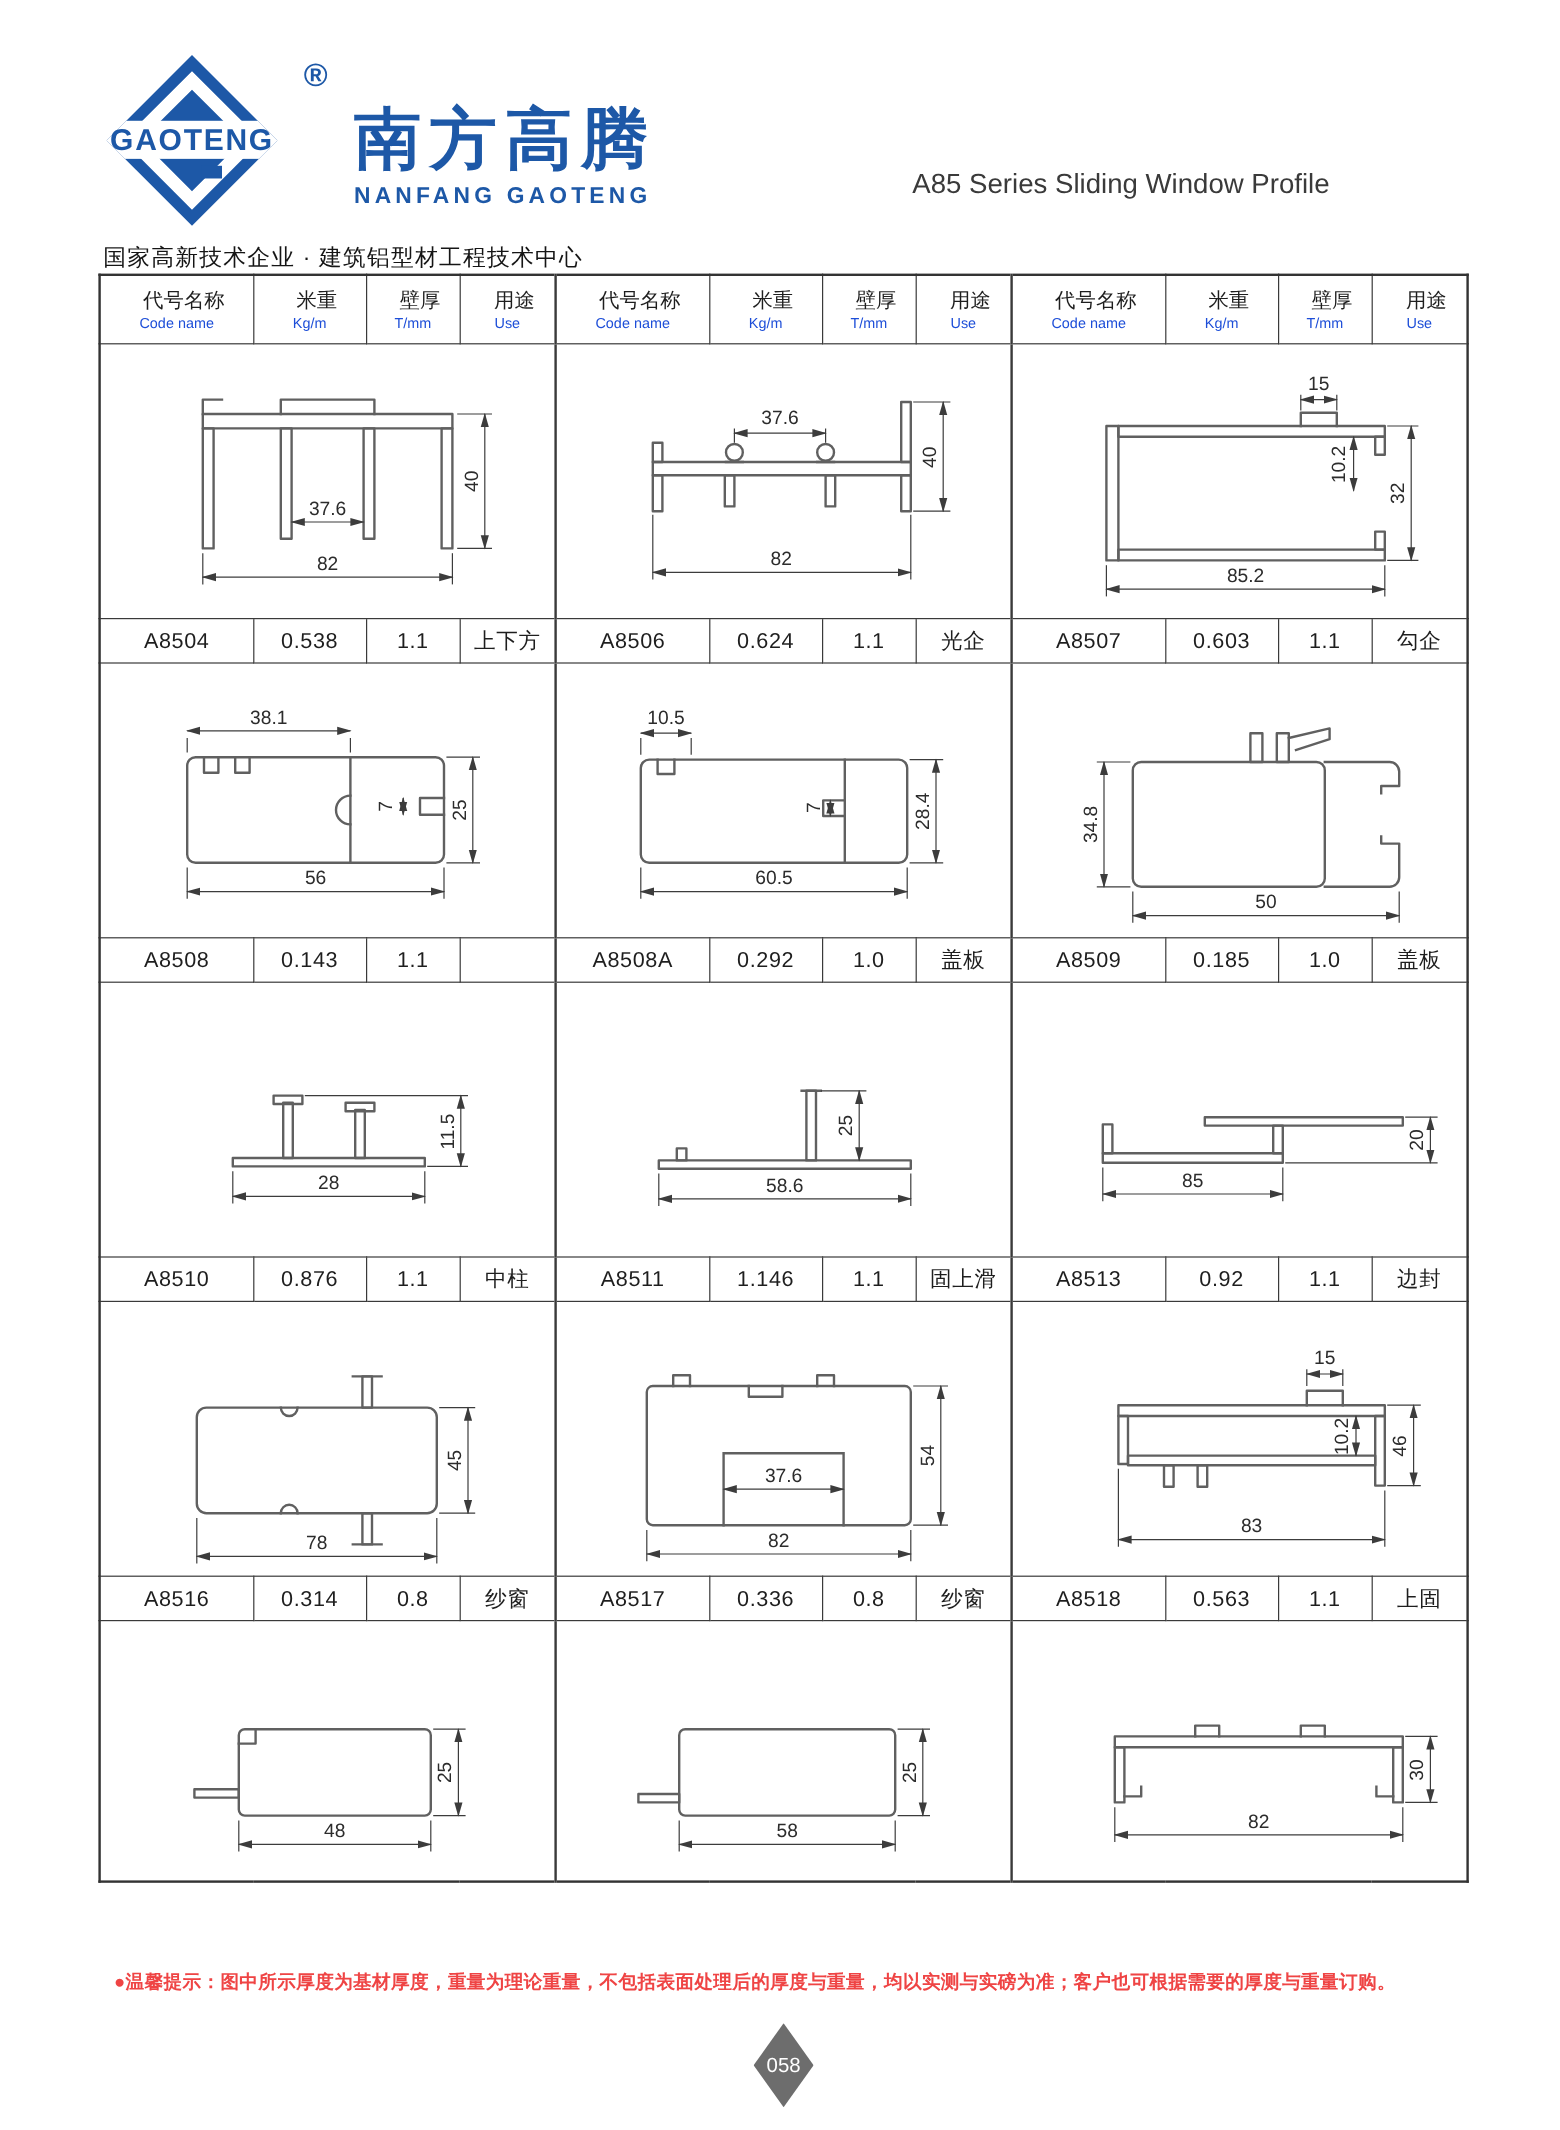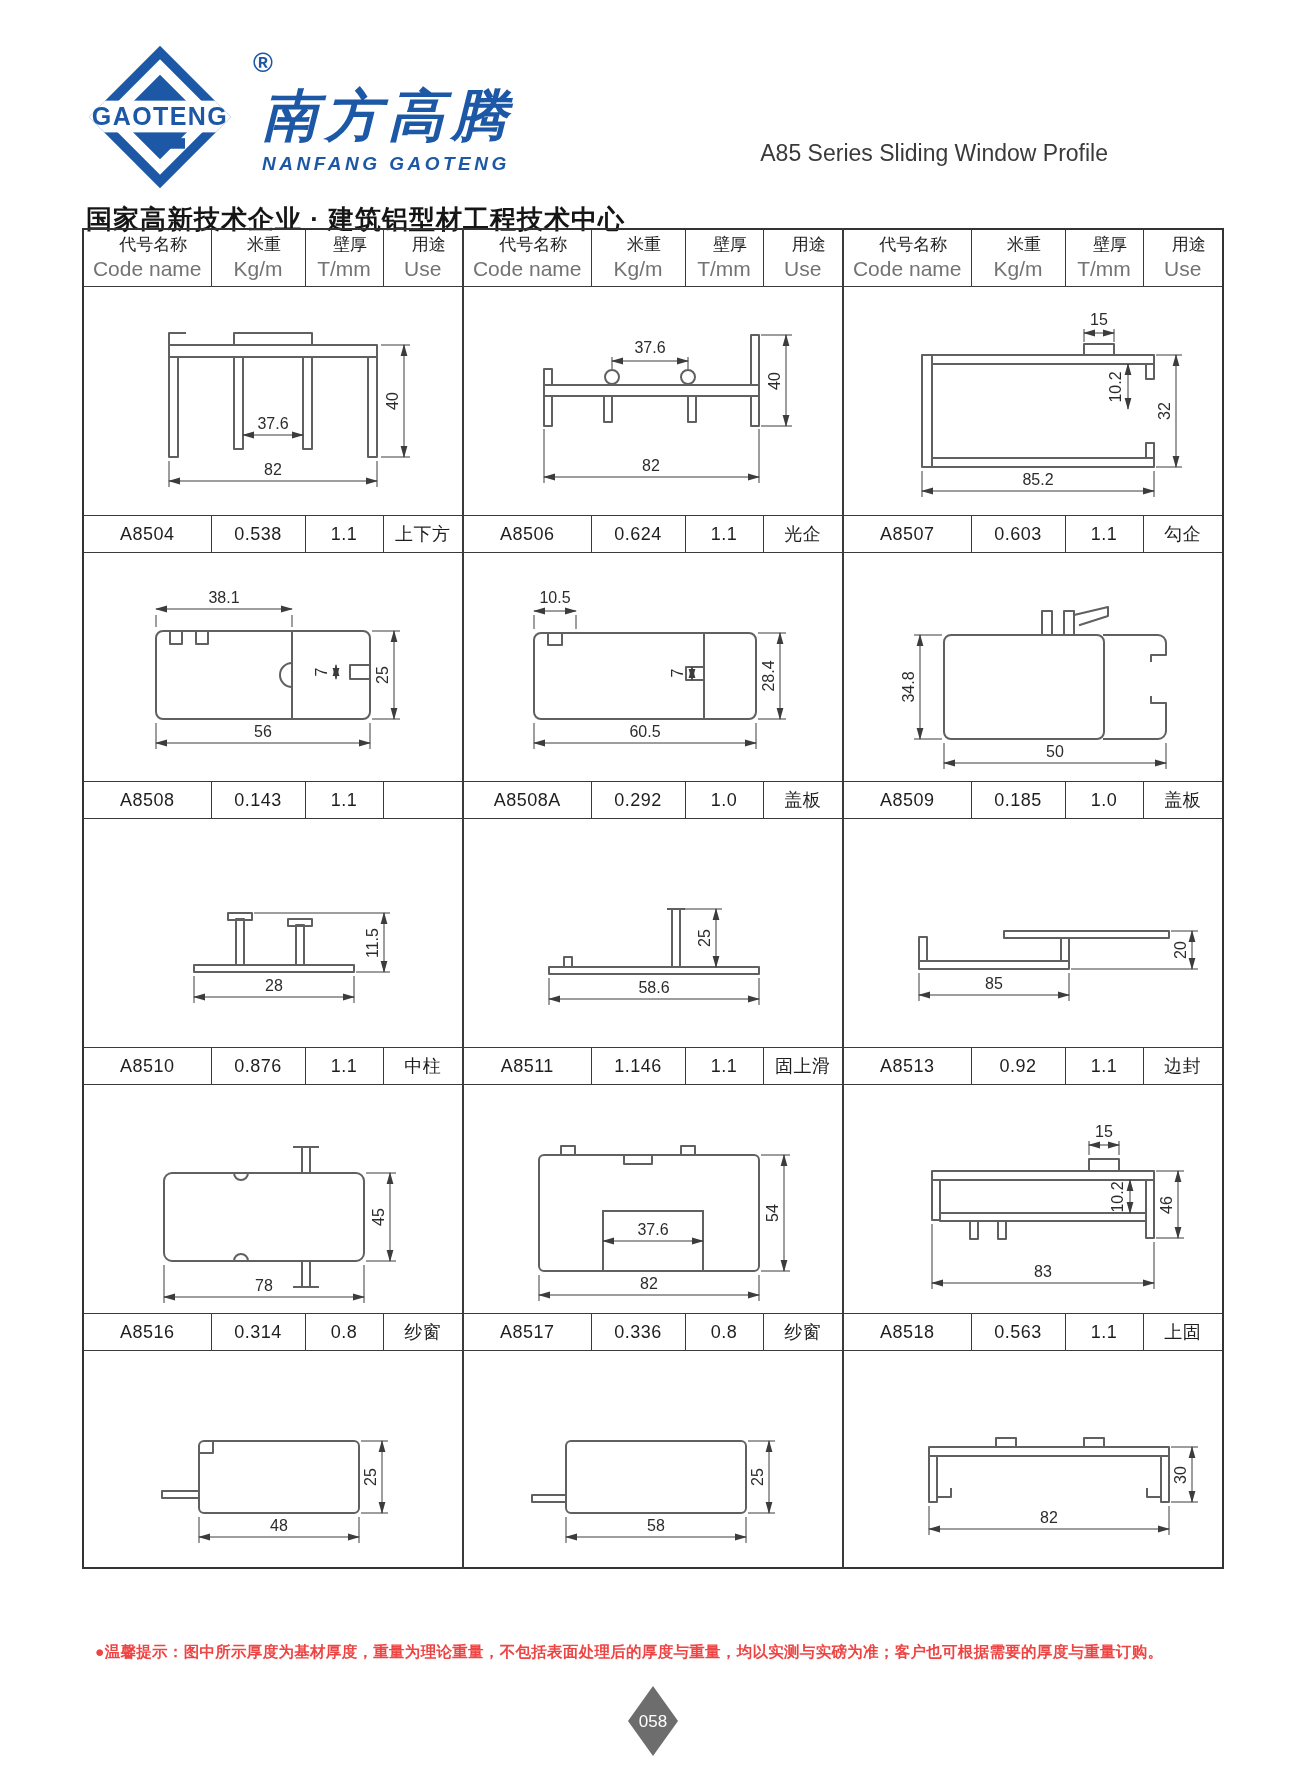--- a/index.html
+++ b/index.html
@@ -3,36 +3,36 @@
 <meta charset="utf-8">
 <style>
   html,body{margin:0;padding:0;background:#ffffff;}
   .page{position:relative;width:1300px;height:1775px;background:#fff;overflow:hidden;
         font-family:"Liberation Sans","DejaVu Sans",sans-serif;color:#222;}
 
   
   .brand{position:absolute;left:85px;top:42px;display:flex;align-items:flex-start;}
   .logo-wrap{position:relative;width:150px;height:150px;}
   .logo-wrap .reg{position:absolute;right:-38px;top:6px;color:#1d58a7;font-size:27px;font-weight:bold;}
-  .name-col{margin-left:27px;padding-top:46px;font-style:italic;}
+  .name-col{margin-left:60px;padding-top:46px;}
   .name-cn{font-size:56px;font-weight:bold;color:#1d58a7;letter-spacing:7px;line-height:1;}
   .name-en{font-size:19px;font-weight:bold;color:#1d58a7;letter-spacing:3.5px;margin-top:9px;}
-  .tagline{position:absolute;left:86px;top:202px;font-size:26px;font-weight:700;color:#151515;letter-spacing:1px;}
+  .tagline{position:absolute;left:86px;top:202px;font-size:19px;font-weight:400;color:#151515;letter-spacing:1px;}
   .title-block{position:absolute;right:192px;top:116px;text-align:center;}
   .title-cn{font-size:40px;font-weight:bold;color:#1d58a7;letter-spacing:2px;line-height:1.1;}
   .title-en{font-size:23px;color:#3a3a3a;margin-top:24px;}
 
   
   table.t{position:absolute;left:82px;top:228px;border-collapse:collapse;table-layout:fixed;
           border:2px solid #333;}
   .t th,.t td{border:1px solid #3a3a3a;padding:0;text-align:center;vertical-align:middle;}
   .t .gs{border-left:2px solid #3a3a3a;}
   .t th{font-weight:normal;height:56px;}
   .hdr-cn{font-size:17px;line-height:1.3;color:#1e1e1e;padding-left:12px;}
-  .hdr-en{font-size:21px;line-height:1.2;color:#737373;}
+  .hdr-en{font-size:12px;line-height:1.2;color:#1d4ed8;}
   tr.vals td{height:36px;font-size:18px;color:#1e1e1e;letter-spacing:0.5px;}
   tr.draw td{height:228px;line-height:0;}
   tr.draw-last td{height:216px;line-height:0;}
   svg.dw{display:block;margin:0 auto;}
 
   
   .pf{fill:none;stroke:#606060;stroke-width:2;stroke-linejoin:round;stroke-linecap:square;}
   .dl{stroke:#3c3c3c;stroke-width:1;fill:none;}
   .ext{stroke:#3c3c3c;stroke-width:1;fill:none;}
   .dt{fill:#2c2c2c;font-size:16px;font-family:"Liberation Sans",sans-serif;}

